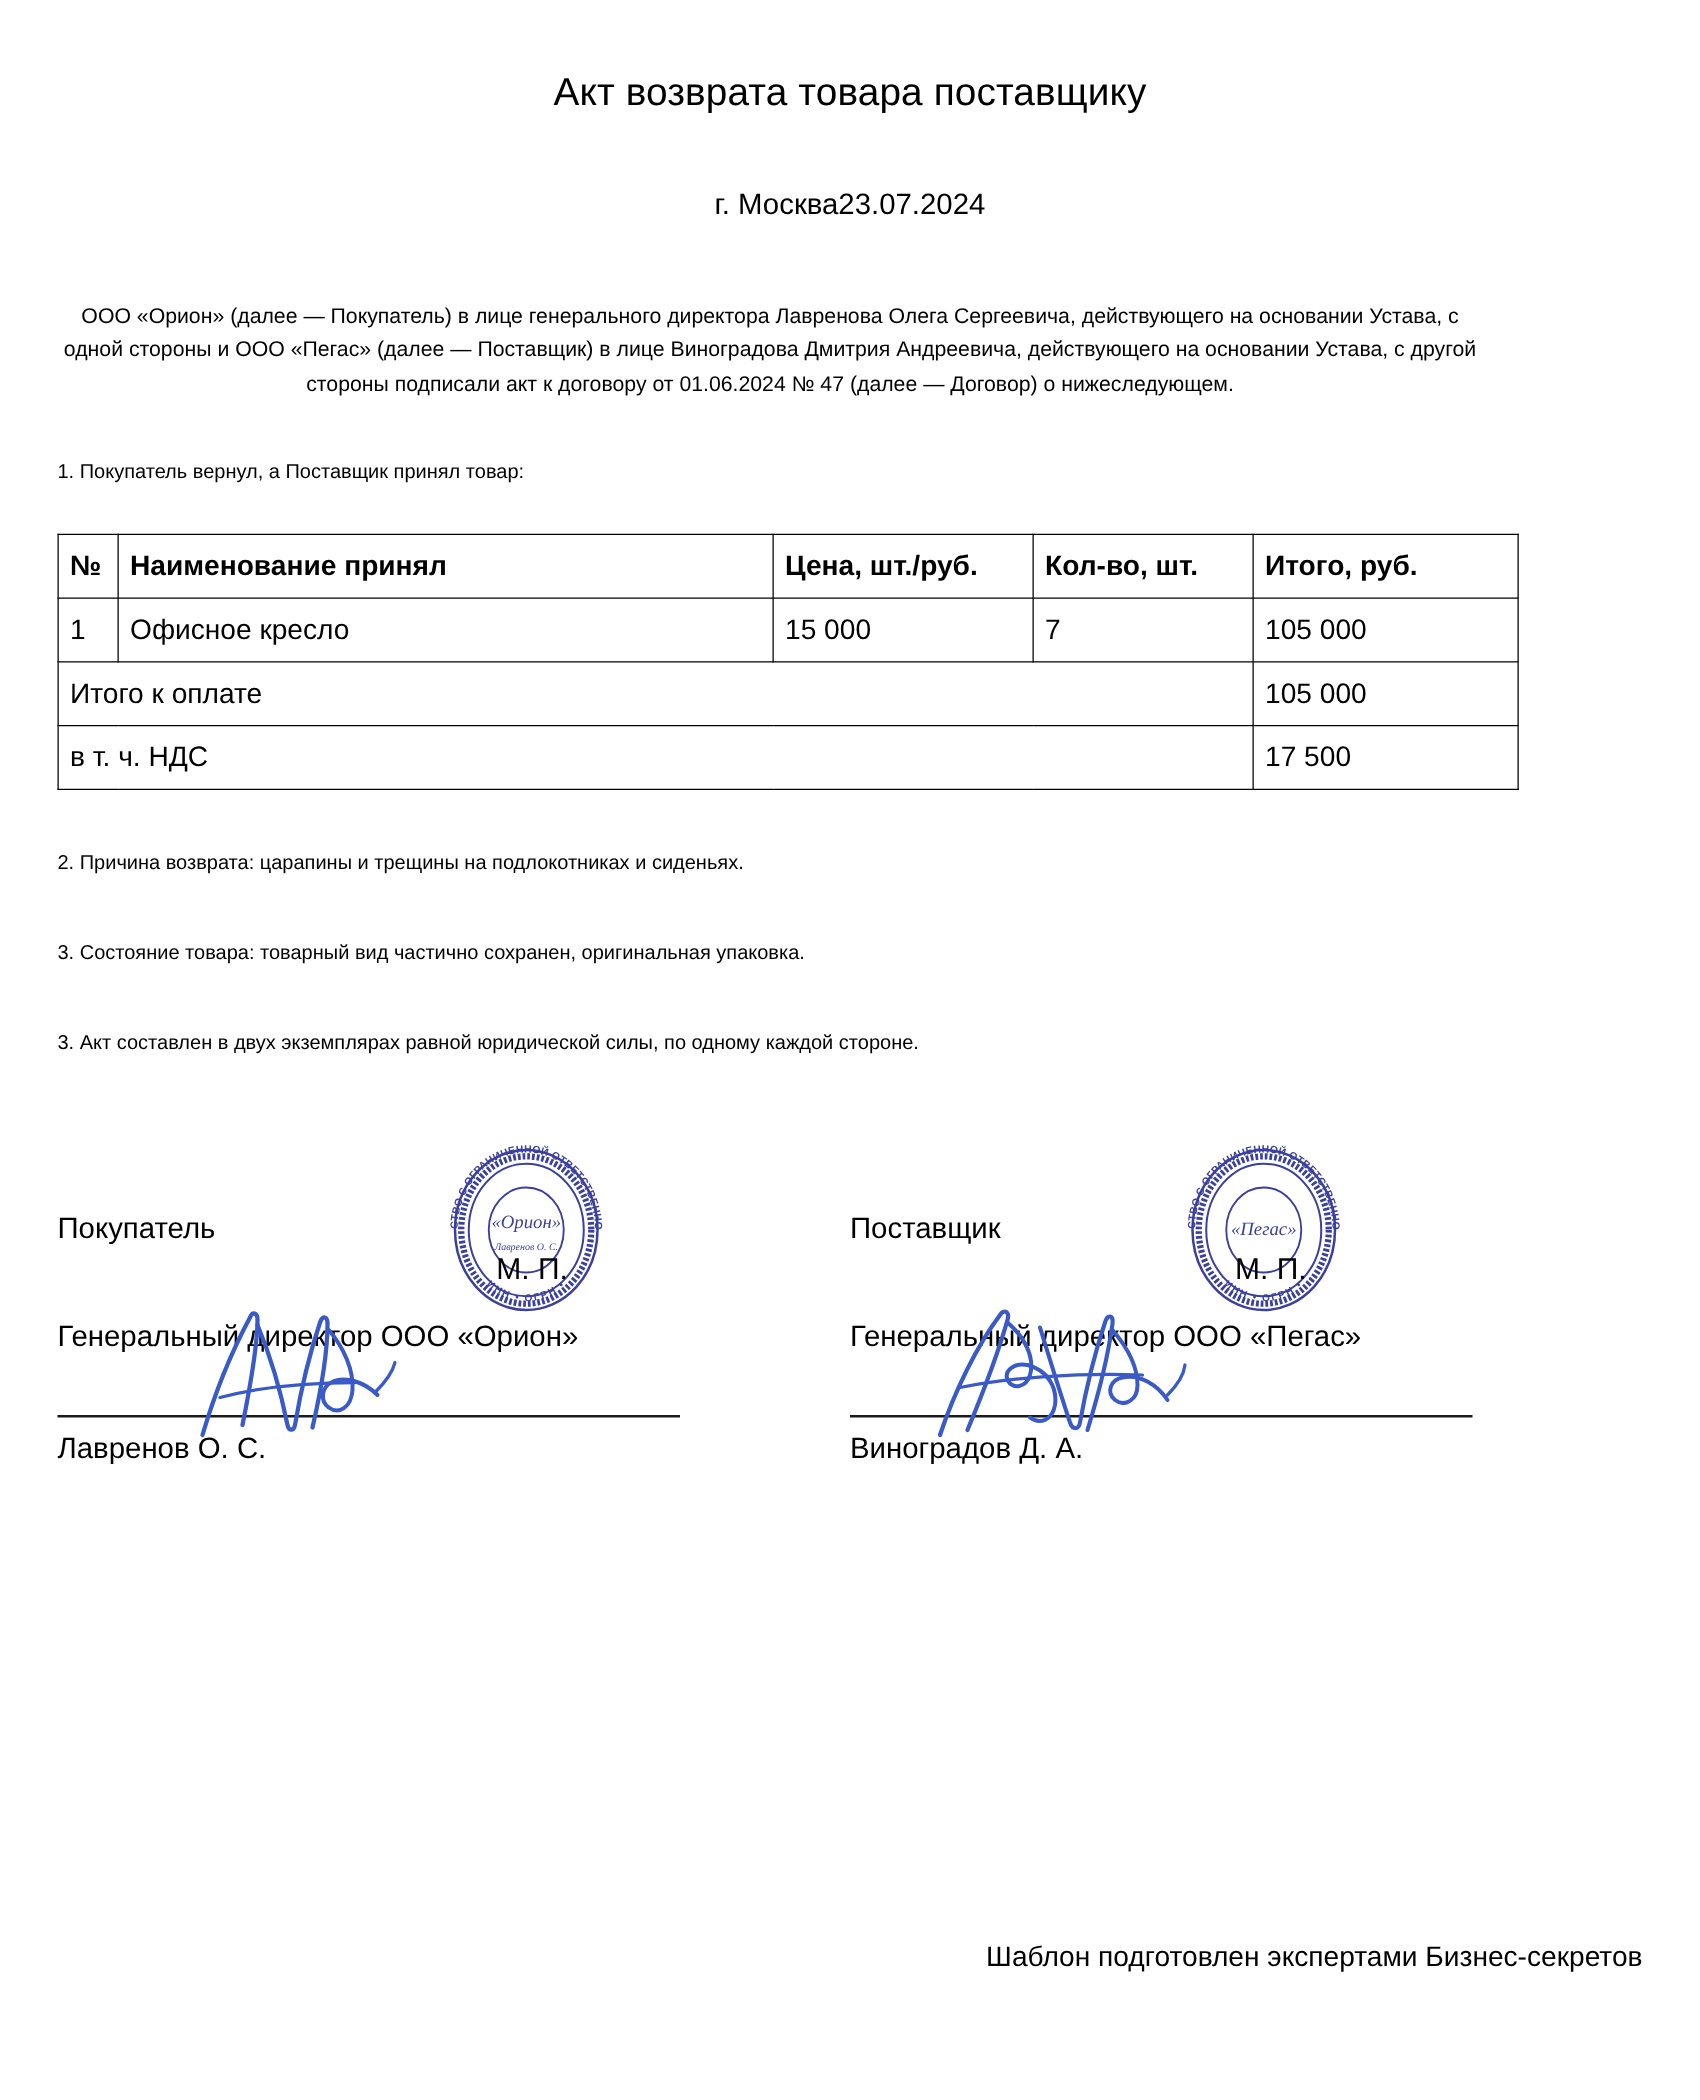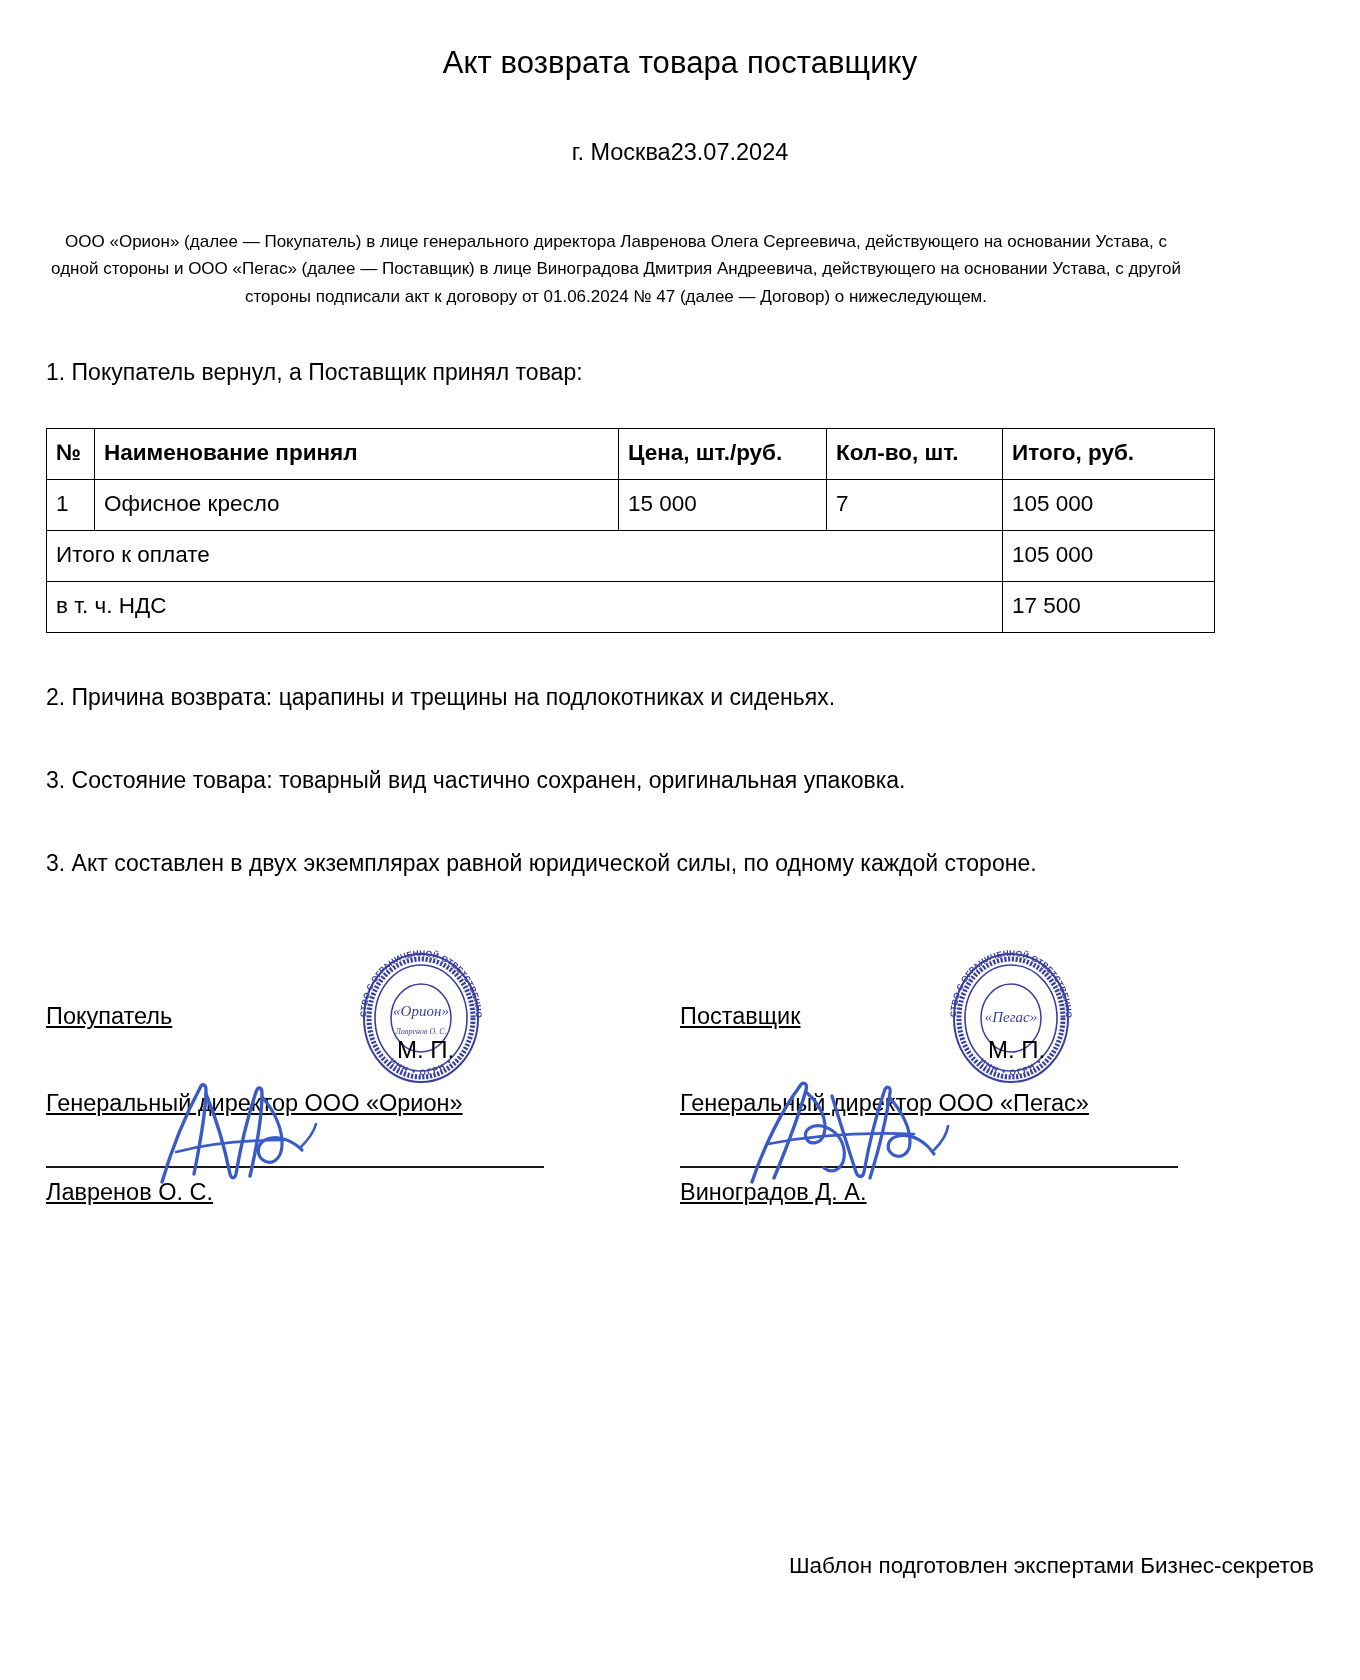--- a/index.html
+++ b/index.html
@@ -22,21 +22,21 @@
     box-sizing: border-box;
   }
 
   
   .doc-title {
     text-align: center;
     font-size: 31px;
     font-weight: 400;
     letter-spacing: 0.1px;
     margin: 0;
-    padding-top: 44px;
+    padding-top: 55px;
     line-height: 1.25;
   }
 
   
   .meta-row {
     display: flex;
     justify-content: center;
     align-items: baseline;
     margin-top: 56px;
     font-size: 23.5px;
@@ -44,21 +44,21 @@
 
   
   .preamble {
     margin-top: 62px;
     font-size: 17px;
     line-height: 1.62;
     text-align: center;
     max-width: 1140px;
   }
   .section-line {
-    font-size: 23px;
+    font-size: 16px;
     line-height: 1.62;
     margin-top: 46px;
     max-width: 1160px;
   }
   .section-gap-lg { margin-top: 44px; }
 
   
   table.goods {
     border-collapse: collapse;
     width: 1168px;
@@ -91,21 +91,20 @@
   td.total-value {
     font-weight: 700;
   }
 
   
   .sign-area {
     margin-top: 118px;
     display: flex;
     gap: 0;
     position: relative;
-    text-decoration: underline;
   }
   .sign-col {
     width: 640px;
     position: relative;
   }
   .sign-col.right { margin-left: 0; }
   .party-role {
     font-size: 23.5px;
     line-height: 1.4;
   }

